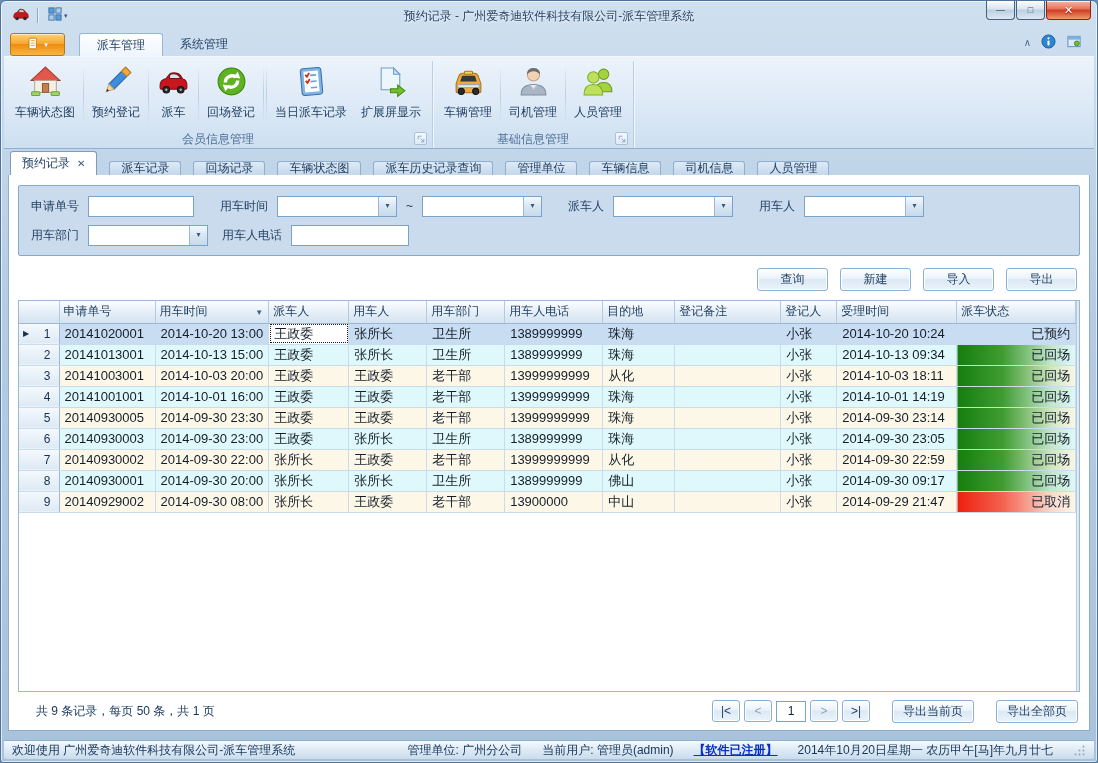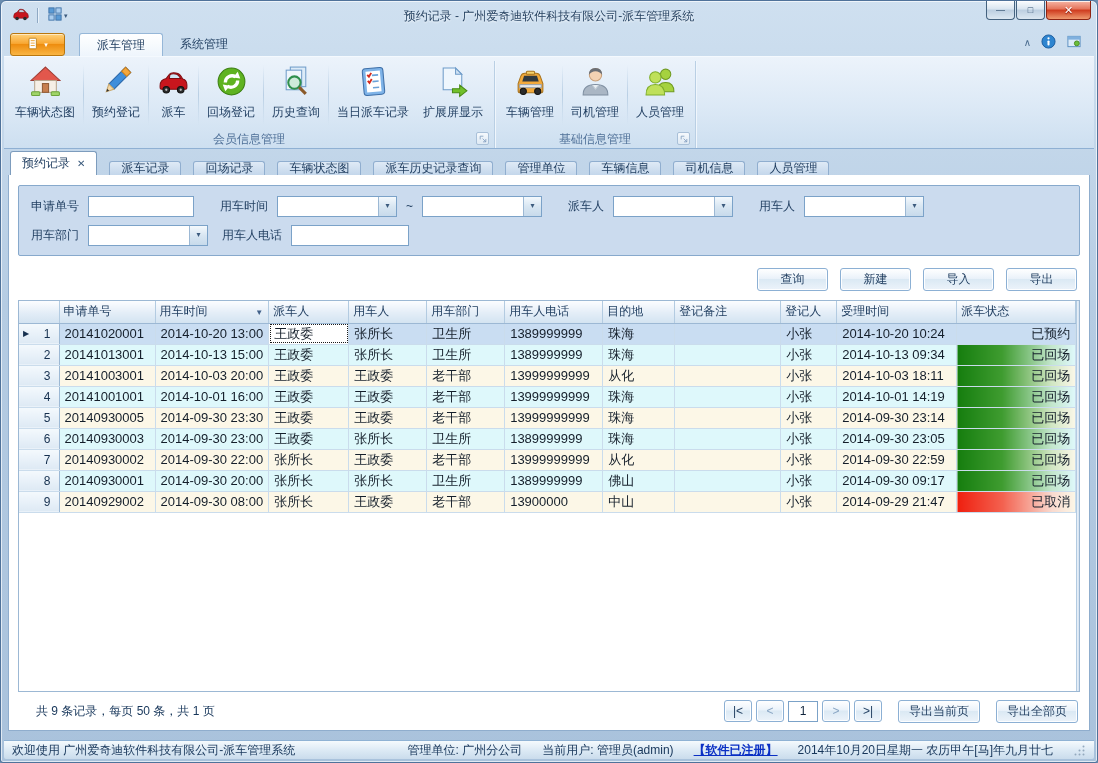--- a/index.html
+++ b/index.html
@@ -130,21 +130,21 @@
   td.st-returned{ background-image:linear-gradient(90deg,#157d0e,#3f9c30 38%,rgba(173,216,166,.55) 80%,rgba(223,248,251,.05)); }
   td.st-cancelled{ background-image:linear-gradient(90deg,#ef1f0f,#f3614f 38%,rgba(247,198,190,.6) 80%,rgba(252,247,231,.05)); }
   .vscroll{ margin-left:auto; width:13px; background:linear-gradient(90deg,#eaf1f9,#d4e2f0); border-left:1px solid #b3cbe1; }
   
   .pager{ flex:0 0 auto; height:38px; display:flex; align-items:center; padding:0 11px 0 27px; }
   .pager-summary{ color:#17365a; }
   .pager-controls{ margin-left:auto; display:flex; align-items:center; gap:4px; }
   .pbtn{ min-width:28px; padding:0 4px; height:22px; }
   .pbtn.dim{ color:#8aa6c4; }
   .page-input{ width:30px; height:21px; border:1px solid #7ba2c8; text-align:center; font-size:12px; color:#10243c; }
-  .pexport{ margin-left:12px; }
+  .pexport{ margin-left:18px; }
   
   .statusbar{
     flex:0 0 auto; height:19px; margin-top:9px;
     background:linear-gradient(#f5fafd,#ddeaf5 50%,#cadcec);
     border-top:1px solid #8fb2d4; display:flex; align-items:center; padding:0 8px;
     color:#17365a; border-radius:0 0 2px 2px;
   }
   .sb-item{ margin-right:20px; white-space:nowrap; }
   .sb-spacer{ flex:1; }
   .sb-link{ color:#0a2fc4; font-weight:bold; text-decoration:underline; margin-right:20px; white-space:nowrap; }
@@ -272,29 +272,20 @@
           <span><svg viewBox="0 0 32 32">
                 <circle cx="16" cy="16" r="13" fill="#5fb321" stroke="#3c7f12"></circle>
                 <path d="M10 17a6.5 6.5 0 0 1 10-5.5" stroke="#fff" stroke-width="3.2" fill="none"></path>
                 <polygon points="22,6.5 24.5,13 17.5,12" fill="#fff"></polygon>
                 <path d="M22 15a6.5 6.5 0 0 1-10 5.5" stroke="#fff" stroke-width="3.2" fill="none"></path>
                 <polygon points="10,25.5 7.5,19 14.5,20" fill="#fff"></polygon>
               </svg></span>
           <span class="rbtn-label">回场登记</span>
         </div>
         <div class="rbtn-sep"></div>
-        <div class="rbtn">
-          <span><svg viewBox="0 0 32 32">
-                <rect x="10" y="2" width="15" height="19" fill="#dcebf8" stroke="#6f9cc9"></rect>
-                <rect x="6" y="5" width="15" height="19" fill="#eef5fc" stroke="#6f9cc9"></rect>
-                <circle cx="14" cy="17" r="6" fill="#bfe3c9" fill-opacity="0.65" stroke="#2f8f4e" stroke-width="2"></circle>
-                <line x1="18.5" y1="21.5" x2="25" y2="28" stroke="#8a5a2a" stroke-width="3"></line>
-              </svg></span>
-          <span class="rbtn-label">历史查询</span>
-        </div>
         <div class="rbtn-sep"></div>
         <div class="rbtn">
           <span><svg viewBox="0 0 32 32">
                 <g transform="rotate(-5 16 16)">
                   <rect x="6" y="3" width="20" height="26" rx="3" fill="#7eb3e8" stroke="#3e6fa8"></rect>
                   <rect x="9" y="6" width="14" height="20" fill="#fff"></rect>
                   <line x1="15" y1="10" x2="21" y2="10" stroke="#6aa2d8" stroke-width="1.6"></line>
                   <line x1="15" y1="16" x2="21" y2="16" stroke="#6aa2d8" stroke-width="1.6"></line>
                   <line x1="15" y1="22" x2="21" y2="22" stroke="#6aa2d8" stroke-width="1.6"></line>
                   <path d="M10.5 9l1.5 2 2.5-3.5" stroke="#d42a1e" stroke-width="1.8" fill="none"></path>

